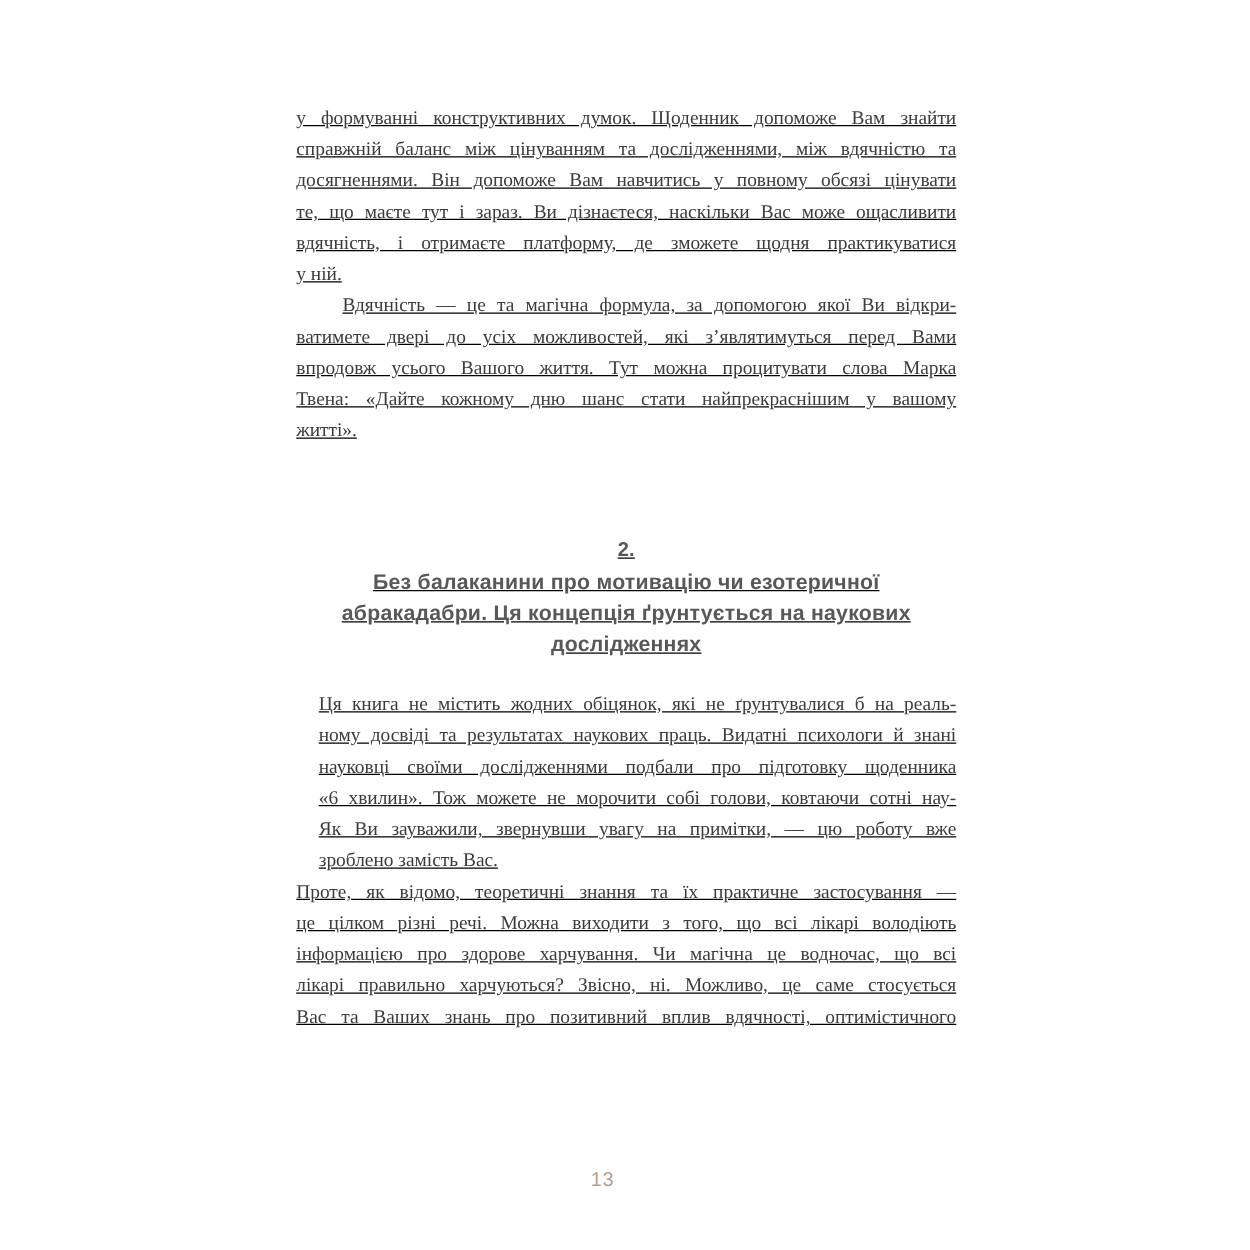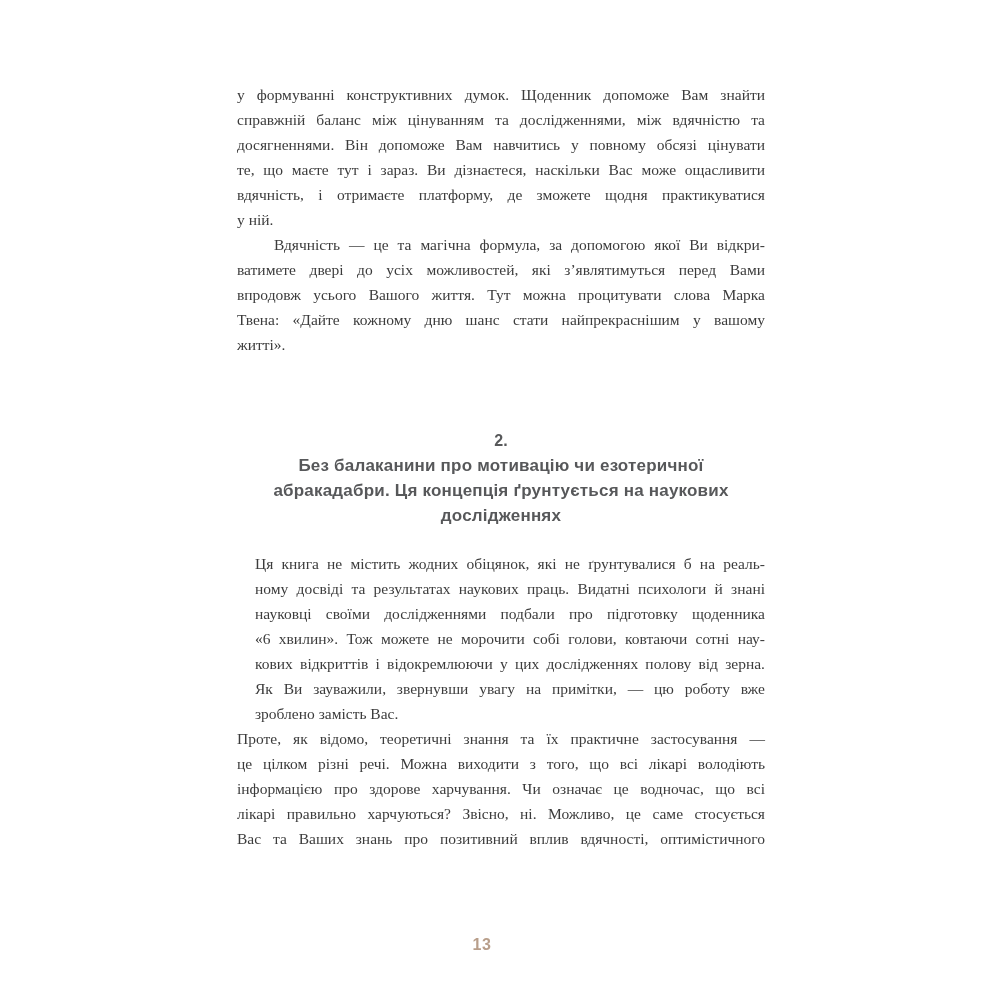--- a/index.html
+++ b/index.html
@@ -15,20 +15,21 @@
     width: 1000px;
     height: 1000px;
     background: #ffffff;
     font-family: "Liberation Serif", serif;
   }
   .column {
     position: absolute;
     left: 237px;
     top: 82px;
     width: 528px;
+    text-decoration: underline;
   }
   .bodytext .line {
     font-family: "Liberation Serif", serif;
     font-size: 15.5px;
     line-height: 25px;
     color: #3c3c3c;
     text-align: justify;
     text-align-last: justify;
     white-space: normal;
   }
@@ -57,21 +58,20 @@
   .page-number {
     position: absolute;
     top: 936px;
     left: 0;
     width: 964px;
     text-align: center;
     font-family: "Liberation Sans", sans-serif;
     font-size: 16px;
     letter-spacing: 0.5px;
     color: #b89e8a;
-    font-weight: bold;
   }
 </style>
 </head>
 <body>
 
 <div class="page">
   <div class="column">
 
     <section class="bodytext para1">
       <div class="line">у формуванні конструктивних думок. Щоденник допоможе Вам знайти</div>
@@ -95,29 +95,28 @@
       <div class="h-line">Без балаканини про мотивацію чи езотеричної</div>
       <div class="h-line">абракадабри. Ця концепція ґрунтується на наукових</div>
       <div class="h-line">дослідженнях</div>
     </header>
 
     <section class="bodytext para3">
       <div class="line">Ця книга не містить жодних обіцянок, які не ґрунтувалися б на реаль-</div>
       <div class="line">ному досвіді та результатах наукових праць. Видатні психологи й знані</div>
       <div class="line">науковці своїми дослідженнями подбали про підготовку щоденника</div>
       <div class="line">«6 хвилин». Тож можете не морочити собі голови, ковтаючи сотні нау-</div>
-      <div class="line">кових відкриттів і відокремлюючи у цих дослідженнях полову від зерна.</div>
       <div class="line">Як Ви зауважили, звернувши увагу на примітки, — цю роботу вже</div>
       <div class="line last">зроблено замість Вас.</div>
     </section>
 
     <section class="bodytext para4">
       <div class="line">Проте, як відомо, теоретичні знання та їх практичне застосування —</div>
       <div class="line">це цілком різні речі. Можна виходити з того, що всі лікарі володіють</div>
-      <div class="line">інформацією про здорове харчування. Чи означає це водночас, що всі</div>
+      <div class="line">інформацією про здорове харчування. Чи магічна це водночас, що всі</div>
       <div class="line">лікарі правильно харчуються? Звісно, ні. Можливо, це саме стосується</div>
       <div class="line">Вас та Ваших знань про позитивний вплив вдячності, оптимістичного</div>
     </section>
 
   </div>
 
   <footer class="page-number">13</footer>
 </div>
 
 </body></html>

